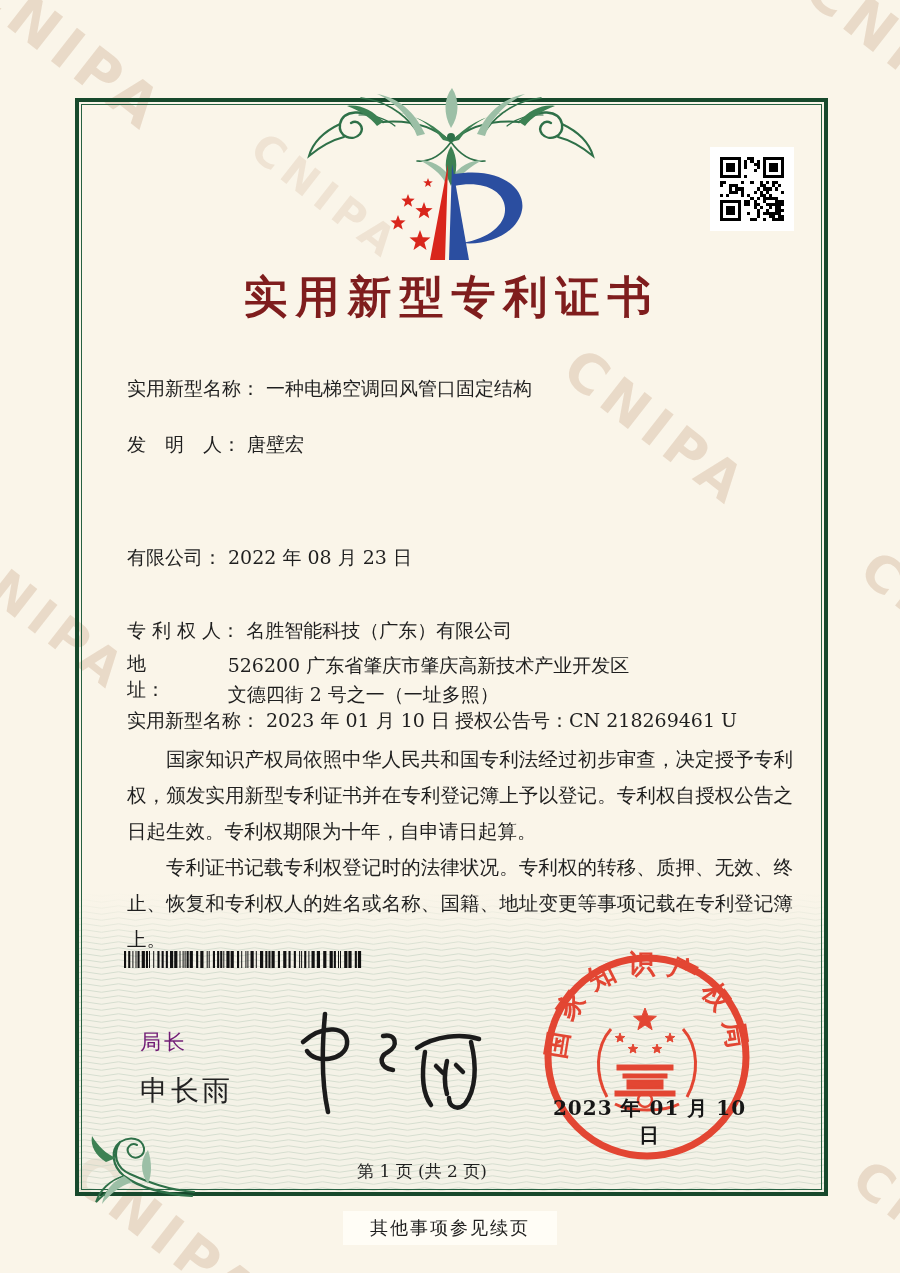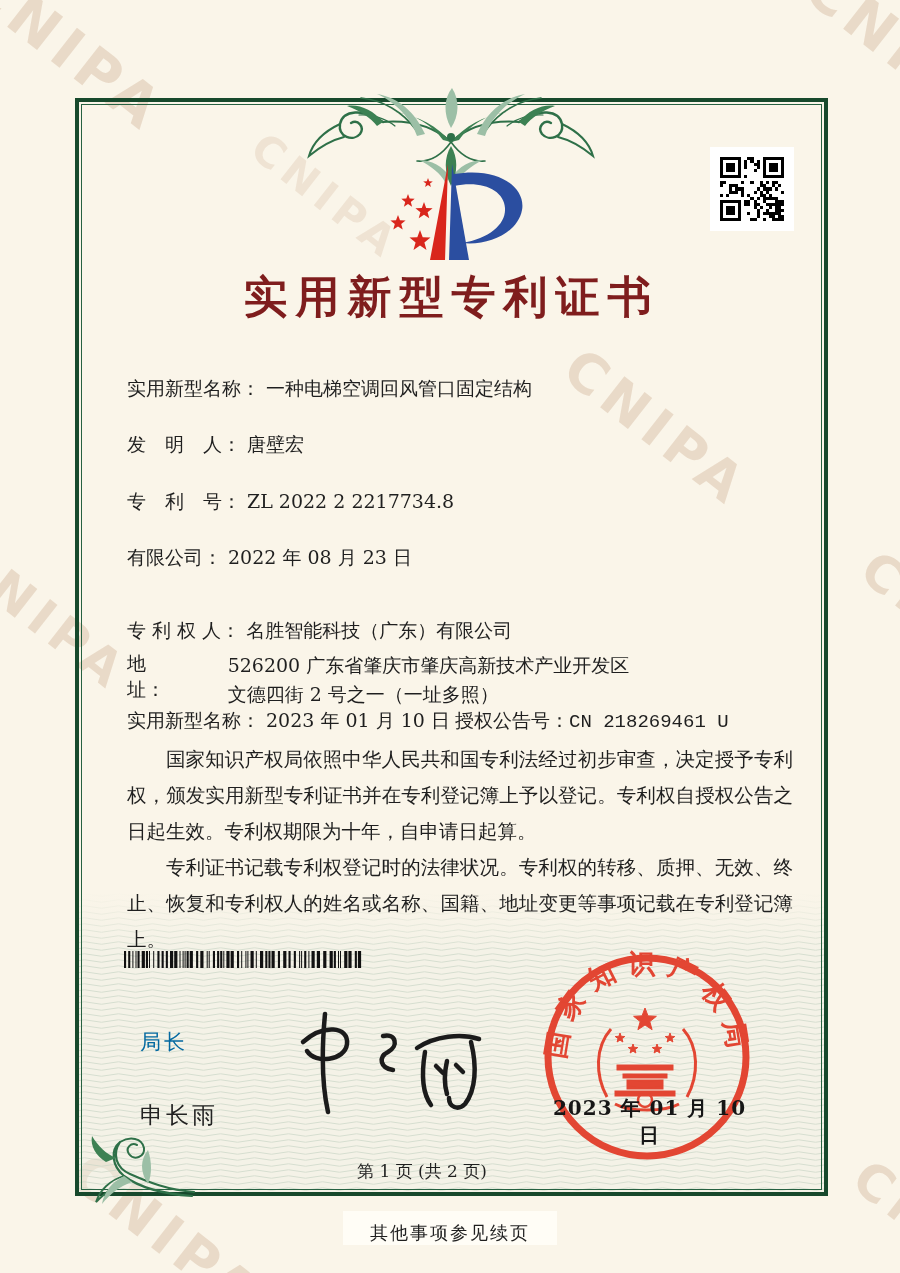--- a/index.html
+++ b/index.html
@@ -29,39 +29,39 @@
   .logo{position:absolute; left:352px; top:150px;}
   .qrbox{position:absolute; left:710px; top:147px; width:84px; height:84px; background:#ffffff;}
   .qrbox svg{position:absolute; left:10px; top:10px;}
   .title{position:absolute; left:75px; top:268px; width:753px; text-align:center;
     font-size:44px; font-weight:700; letter-spacing:8px; color:#7f1d1d;}
   
   .frow{position:absolute; left:127px; font-size:19px; white-space:nowrap;}
   .frow .val{margin-left:6px;}
   .addr{white-space:normal; width:520px; display:flex;}
   .addr .val{width:505px; line-height:29px;}
-  .grantrow2{position:absolute; left:455px; top:708px; font-size:19px; white-space:nowrap;font-family:Liberation Mono, monospace;}
+  .grantrow2{position:absolute; left:455px; top:708px; font-size:19px; white-space:nowrap;}
   
   .body-text{position:absolute; left:127px; top:742px; width:666px;
     font-size:19.5px; line-height:36px; text-align:justify;}
   .body-text p{margin:0; text-indent:2em;}
   
   .barcode{position:absolute; left:124px; top:951px;}
   .sig-title{position:absolute; left:140px; top:1028px; font-size:21px;
-    font-family:"DejaVu Sans","Liberation Sans",sans-serif; letter-spacing:3px; color:#0369a1;}
-  .sig-name{position:absolute; left:140px; top:1100px; font-size:23px;
+    font-family:"DejaVu Sans","Liberation Sans",sans-serif; letter-spacing:3px; color:#701a75;}
+  .sig-name{position:absolute; left:140px; top:1072px; font-size:28px;
     font-family:"DejaVu Sans","Liberation Sans",sans-serif; letter-spacing:3px; color:#222;text-align:center;}
   .signature{position:absolute; left:265px; top:1006px;}
   .seal{position:absolute; left:537px; top:947px;}
   .seal text{font-family:"DejaVu Serif","Liberation Serif",serif; font-weight:bold;}
   .seal-date{position:absolute; left:552px; top:1095px; width:195px; text-align:center;
     font-size:20px; font-weight:600; color:#161616; letter-spacing:1px; z-index:6;}
   .page-no{position:absolute; left:75px; top:1160px; width:694px; text-align:center; font-size:17px;}
   .note-strip{position:absolute; left:343px; top:1211px; width:214px; height:34px;
-    background:#fffdf6; display:flex; align-items:flex-end; justify-content:center;}
+    background:#fffdf6; display:flex; align-items:center; justify-content:center;}
   .note-strip span{font-size:18px; letter-spacing:2px;}
 </style>
 </head>
 <body>
 
 <div class="page">
 
   <span class="wm" style="left:-48px; top:14px;  font-size:58px;">CNIPA</span>
   <span class="wm" style="left:788px; top:16px;  font-size:58px;">CNIPA</span>
   <span class="wm" style="left:238px; top:172px; font-size:42px; opacity:.65;">CNIPA</span>
@@ -260,23 +260,20 @@
   </div>
 
   <div class="title">实用新型专利证书</div>
 
   <div class="frow" style="top:376px;">
     <span>实用新型名称：</span><span class="val">一种电梯空调回风管口固定结构</span>
   </div>
   <div class="frow" style="top:432px;">
     <span>发　明　人：</span><span class="val">唐壁宏</span>
   </div>
-  <div class="frow" style="top:489px;">
-    <span>专　利　号：</span><span class="val">ZL 2022 2 2217734.8</span>
-  </div>
   <div class="frow" style="top:545px;">
     <span>有限公司：</span><span class="val">2022 年 08 月 23 日</span>
   </div>
   <div class="frow" style="top:600px;margin-top:18px;">
     <span>专 利 权 人：</span><span class="val">名胜智能科技（广东）有限公司</span>
   </div>
   <div class="frow addr" style="top:651px;">
     <span>地　　　址：</span>
       <span class="val">526200 广东省肇庆市肇庆高新技术产业开发区文德四街 2 号之一（一址多照）</span>
   </div>

